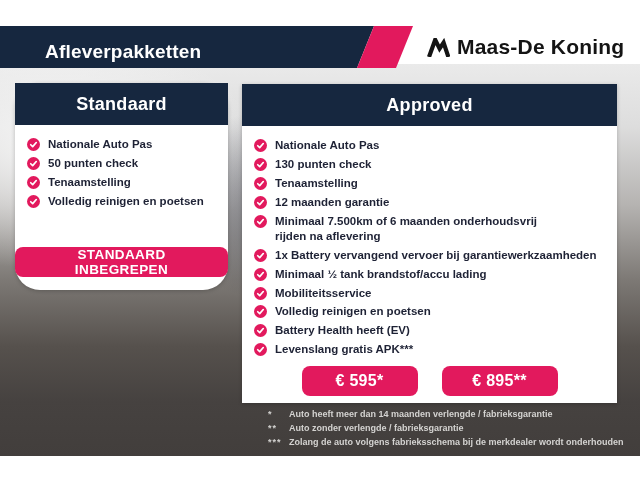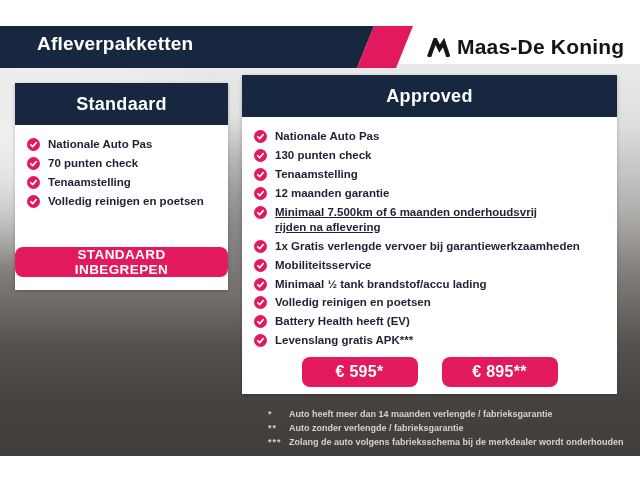--- a/index.html
+++ b/index.html
@@ -21,53 +21,53 @@
       radial-gradient(ellipse 300px 170px at 8% 22%, rgba(250,250,250,.85), transparent 70%),
       linear-gradient(180deg,#eaeaea 0%,#dddddd 16%,#b5b3b1 36%,#7d7975 55%,#56514d 72%,#464240 86%,#423e3c 100%);
   }
   
   .band{position:absolute;top:26px;left:0;width:640px;height:42px;}
   .band-navy{position:absolute;inset:0;background:var(--navy);
     clip-path:polygon(0 0,374px 0,357px 100%,0 100%);}
   .band-pink{position:absolute;inset:0;background:var(--pink);
     clip-path:polygon(374px 0,413px 0,396px 100%,357px 100%);}
   .band h1{
-    position:absolute;left:33px;top:0;height:28px;margin:4px;
+    position:absolute;left:33px;top:0;height:28px;margin:12px;
     display:flex;align-items:center;color:#fff;
     font-size:19px;font-weight:700;letter-spacing:.2px;
   }
   .brand{
     position:absolute;left:427px;top:0;height:42px;
     display:flex;align-items:center;gap:7px;
     color:#141414;font-weight:700;font-size:21px;letter-spacing:.2px;
   }
   .brand svg{display:block;}
   
   .card{
     position:absolute;background:#fff;
     box-shadow:0 1px 4px rgba(0,0,0,.22);
   }
-  .card-left{left:15px;top:83px;width:213px;height:207px;}
-  .card-right{left:242px;top:75px;width:375px;height:319px;}
+  .card-left{left:15px;top:83px;width:213px;height:207px;border-radius:25px;}
+  .card-right{left:242px;top:84px;width:375px;height:319px;}
   .card-head{
     height:42px;background:var(--navy);
     display:flex;align-items:center;justify-content:center;
     color:#fff;font-size:18px;font-weight:700;letter-spacing:.3px;
   }
   .card ul{
     list-style:none;margin:12px 0 0;padding:0 10px 0 12px;
     display:flex;flex-direction:column;gap:4px;
   }
   .card li{
     display:flex;gap:8px;align-items:flex-start;
     font-size:11.5px;font-weight:700;color:var(--dark);line-height:1.3;
   }
   .chk{flex:0 0 13px;height:13px;margin-top:1px;}
   .chk svg{display:block;width:13px;height:13px;}
-  .card-right li:nth-child(5) .txt{max-width:284px;text-decoration:underline;}
+  .card-right li:nth-child(5) .txt{max-width:284px;}
   .card-right li:nth-child(6){white-space:nowrap;}
   
   .btnrow{position:absolute;left:0;right:0;display:flex;justify-content:center;gap:24px;}
   .card-left  .btnrow{bottom:13px;}
   .card-right .btnrow{bottom:7px;}
   .pill{
     border:none;background:var(--pink);color:#fff;
     font-family:inherit;font-weight:700;border-radius:8px;height:30px;
     display:flex;align-items:center;justify-content:center;cursor:pointer;
   }
@@ -113,21 +113,21 @@
           </span>
           <span class="txt">Nationale Auto Pas</span>
         </li>
         <li>
           <span class="chk">
             <svg viewBox="0 0 16 16">
               <circle cx="8" cy="8" r="8" fill="#E2195D"></circle>
               <path d="M4.6 8.3 L7 10.6 L11.4 5.6" fill="none" stroke="#fff" stroke-width="2.1" stroke-linecap="round" stroke-linejoin="round"></path>
             </svg>
           </span>
-          <span class="txt">70 punten check</span>
+          <span class="txt">50 punten check</span>
         </li>
         <li>
           <span class="chk">
             <svg viewBox="0 0 16 16">
               <circle cx="8" cy="8" r="8" fill="#E2195D"></circle>
               <path d="M4.6 8.3 L7 10.6 L11.4 5.6" fill="none" stroke="#fff" stroke-width="2.1" stroke-linecap="round" stroke-linejoin="round"></path>
             </svg>
           </span>
           <span class="txt">Tenaamstelling</span>
         </li>
@@ -196,39 +196,39 @@
           </span>
           <span class="txt">Minimaal 7.500km of 6 maanden onderhoudsvrij rijden na aflevering</span>
         </li>
         <li>
           <span class="chk">
             <svg viewBox="0 0 16 16">
               <circle cx="8" cy="8" r="8" fill="#E2195D"></circle>
               <path d="M4.6 8.3 L7 10.6 L11.4 5.6" fill="none" stroke="#fff" stroke-width="2.1" stroke-linecap="round" stroke-linejoin="round"></path>
             </svg>
           </span>
-          <span class="txt">1x Gratis verlengde vervoer bij garantiewerkzaamheden</span>
+          <span class="txt">1x Battery vervangend vervoer bij garantiewerkzaamheden</span>
+        </li>
+        <li>
+          <span class="chk">
+            <svg viewBox="0 0 16 16">
+              <circle cx="8" cy="8" r="8" fill="#E2195D"></circle>
+              <path d="M4.6 8.3 L7 10.6 L11.4 5.6" fill="none" stroke="#fff" stroke-width="2.1" stroke-linecap="round" stroke-linejoin="round"></path>
+            </svg>
+          </span>
+          <span class="txt">Minimaal ½ tank brandstof/accu lading</span>
         </li>
         <li>
           <span class="chk">
             <svg viewBox="0 0 16 16">
               <circle cx="8" cy="8" r="8" fill="#E2195D"></circle>
               <path d="M4.6 8.3 L7 10.6 L11.4 5.6" fill="none" stroke="#fff" stroke-width="2.1" stroke-linecap="round" stroke-linejoin="round"></path>
             </svg>
           </span>
           <span class="txt">Mobiliteitsservice</span>
-        </li>
-        <li>
-          <span class="chk">
-            <svg viewBox="0 0 16 16">
-              <circle cx="8" cy="8" r="8" fill="#E2195D"></circle>
-              <path d="M4.6 8.3 L7 10.6 L11.4 5.6" fill="none" stroke="#fff" stroke-width="2.1" stroke-linecap="round" stroke-linejoin="round"></path>
-            </svg>
-          </span>
-          <span class="txt">Minimaal ½ tank brandstof/accu lading</span>
         </li>
         <li>
           <span class="chk">
             <svg viewBox="0 0 16 16">
               <circle cx="8" cy="8" r="8" fill="#E2195D"></circle>
               <path d="M4.6 8.3 L7 10.6 L11.4 5.6" fill="none" stroke="#fff" stroke-width="2.1" stroke-linecap="round" stroke-linejoin="round"></path>
             </svg>
           </span>
           <span class="txt">Volledig reinigen en poetsen</span>
         </li>

